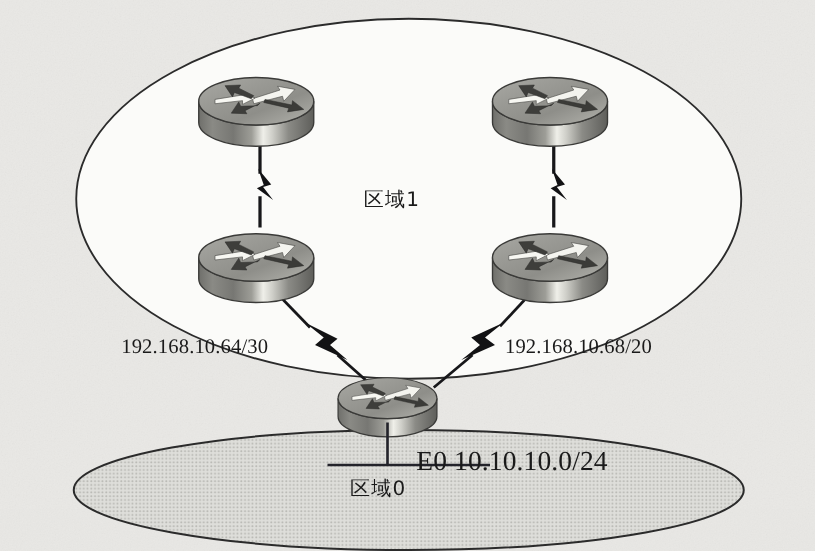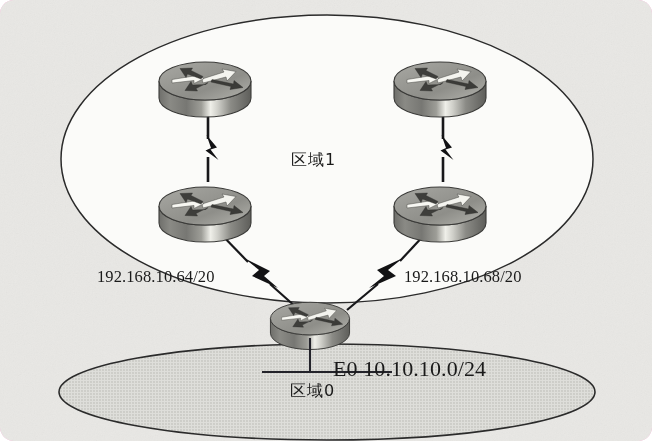--- a/index.html
+++ b/index.html
@@ -8,21 +8,20 @@
     padding: 0;
     background: #ffffff;
   }
   #canvas {
     position: relative;
     width: 652px;
     height: 441px;
     overflow: hidden;
     background: #f9a8d4;
     font-family: "Liberation Serif", "DejaVu Serif", serif;
-    border-radius: 14px;
   }
   #scan {
     position: absolute;
     inset: 0;
     width: 652px;
     height: 441px;
     display: block;
   }
   .lbl {
     position: absolute;
@@ -164,21 +163,21 @@
     </g>
 
     <g>
       <path d="M 310,338 L 310,372" stroke="#23232a" stroke-width="2.1" fill="none"></path>
       <path d="M 262,372 L 392,372" stroke="#23232a" stroke-width="2.1" fill="none"></path>
     </g>
   </svg>
 
   <div class="lbl lbl-cn" style="left:291px; top:152px;">区域1</div>
 
-  <div class="lbl lbl-ip" style="left:97px; top:269px;">192.168.10.64/20</div>
+  <div class="lbl lbl-ip" style="left:97px; top:269px;">192.168.10.64/30</div>
 
   <div class="lbl lbl-ip" style="left:404px; top:269px;">192.168.10.68/20</div>
 
   <div class="lbl lbl-e0" style="left:333px; top:358px;">E0 10.10.10.0/24</div>
 
-  <div class="lbl lbl-cn" style="left:290px; top:383px;text-align:right;">区域0</div>
+  <div class="lbl lbl-cn" style="left:280px; top:383px;text-align:right;">区域0</div>
 
 </div>
 
 </body></html>

